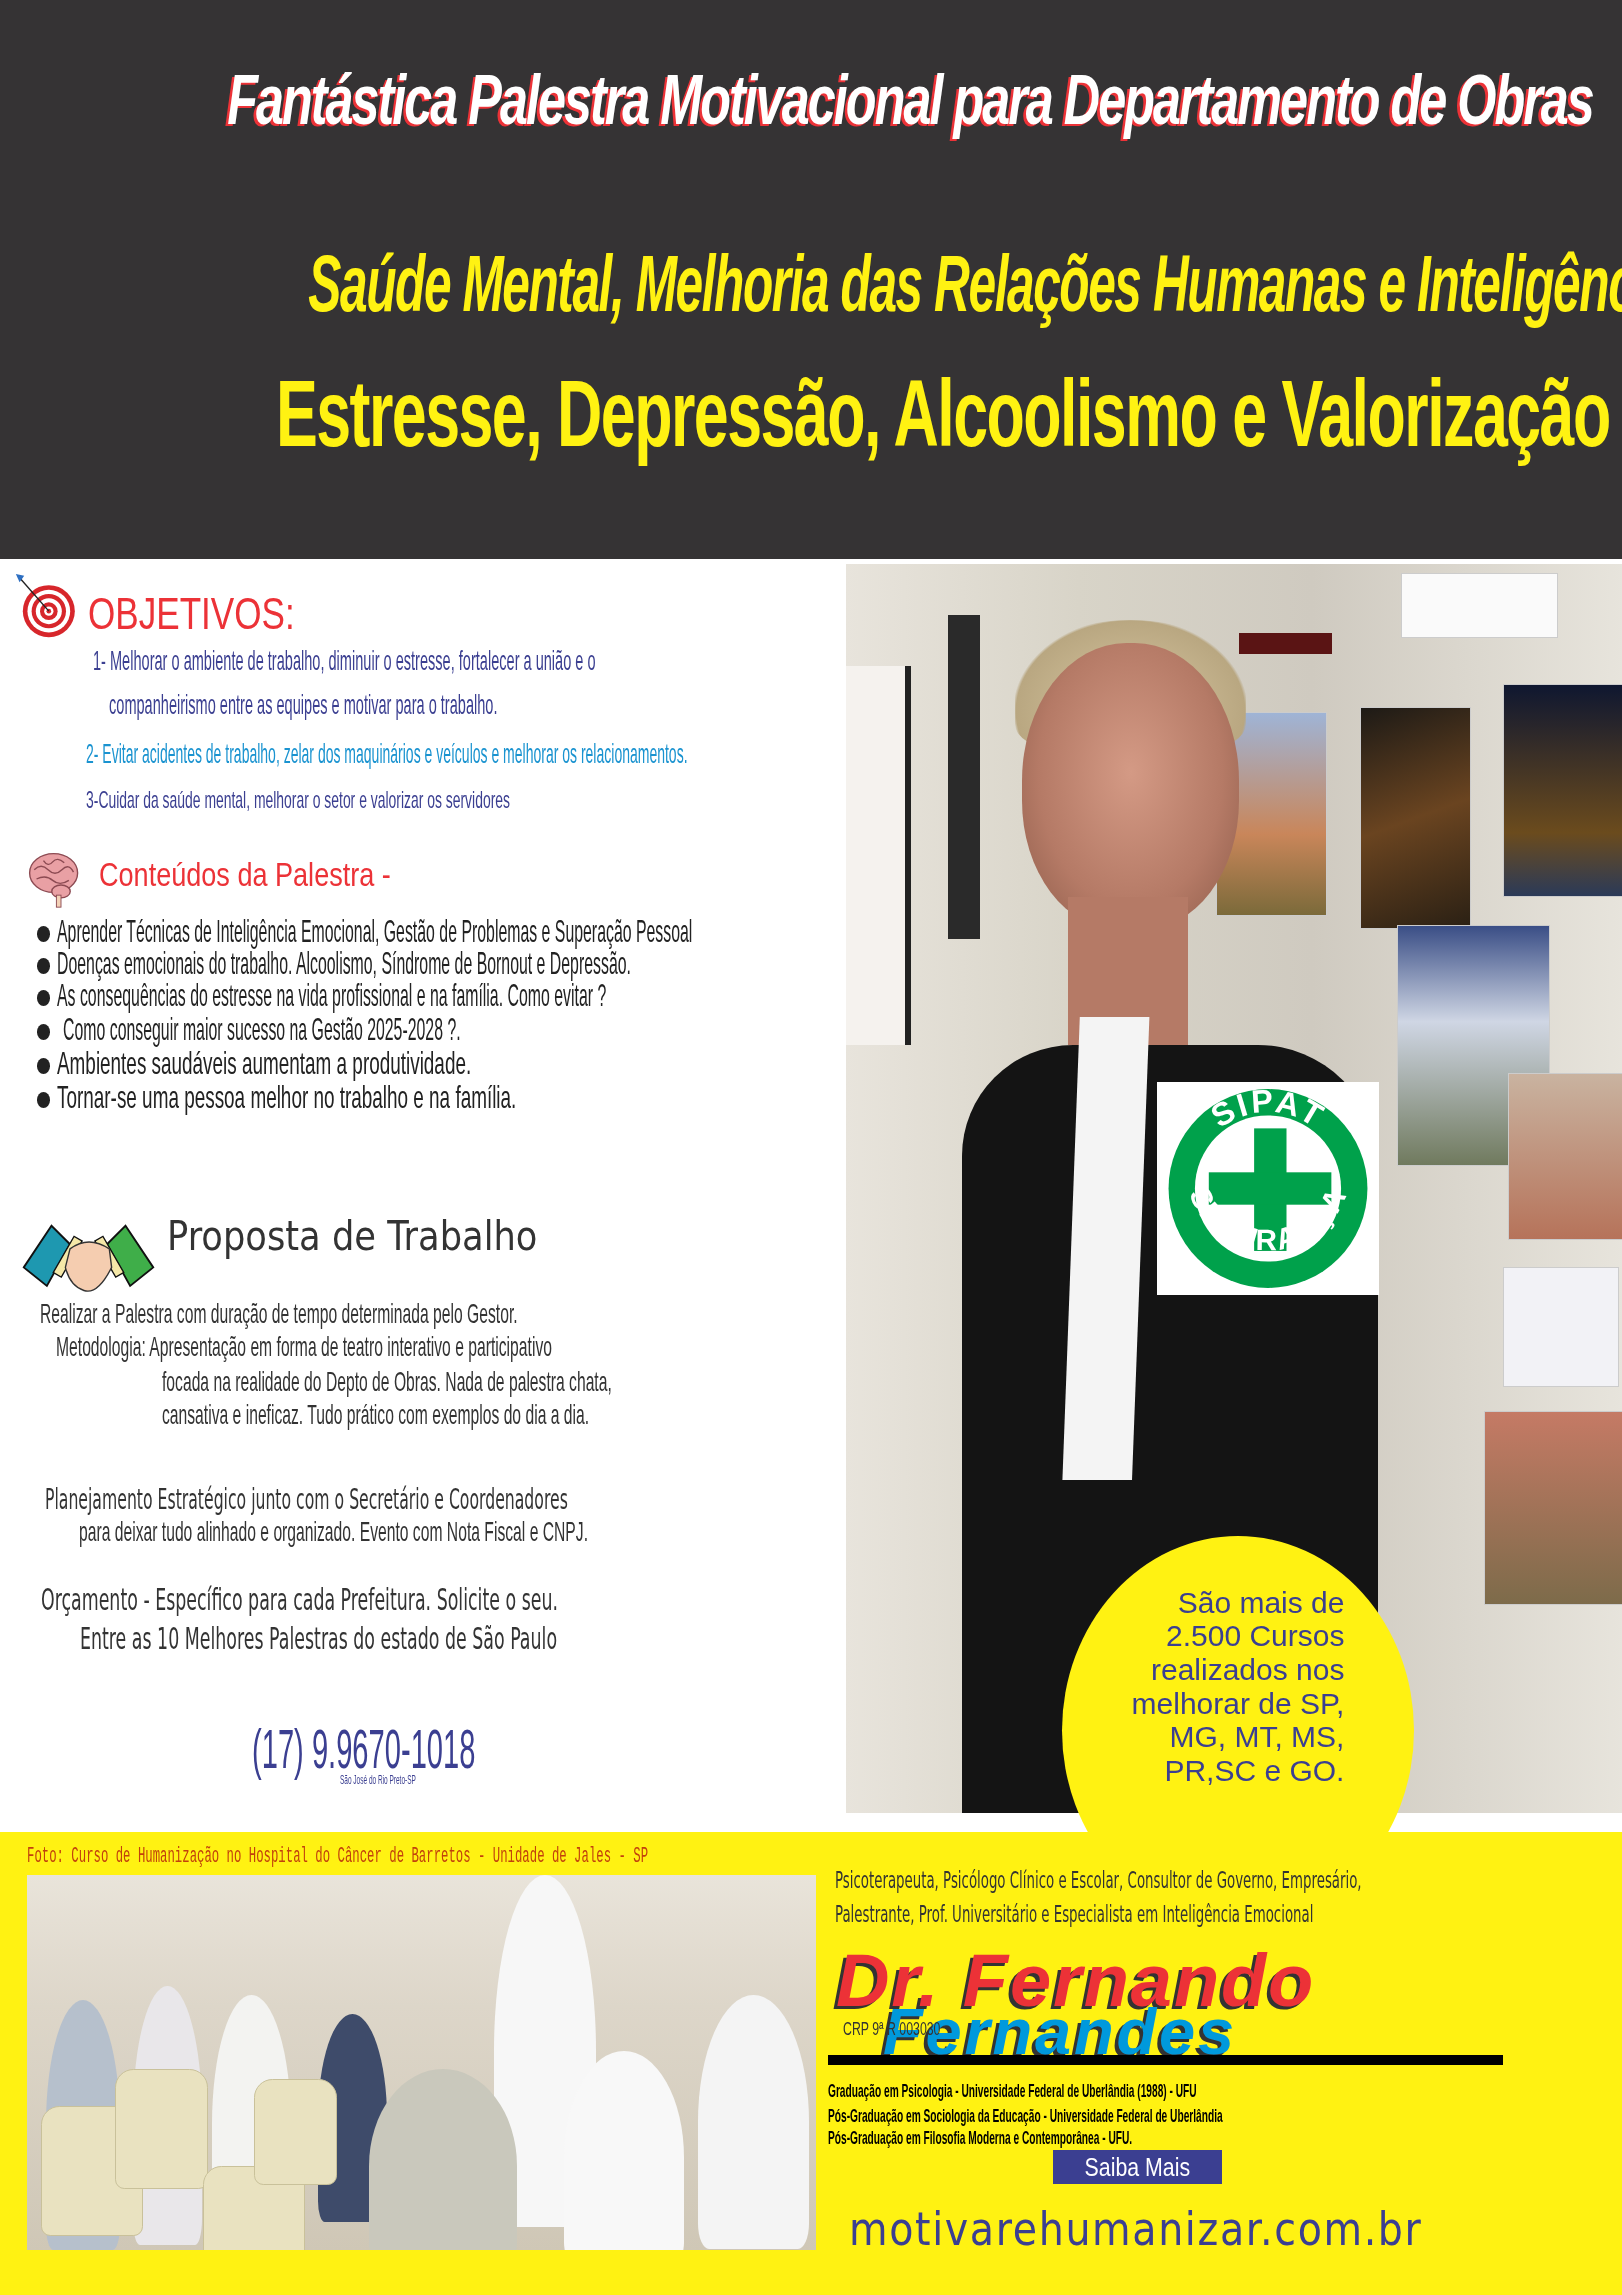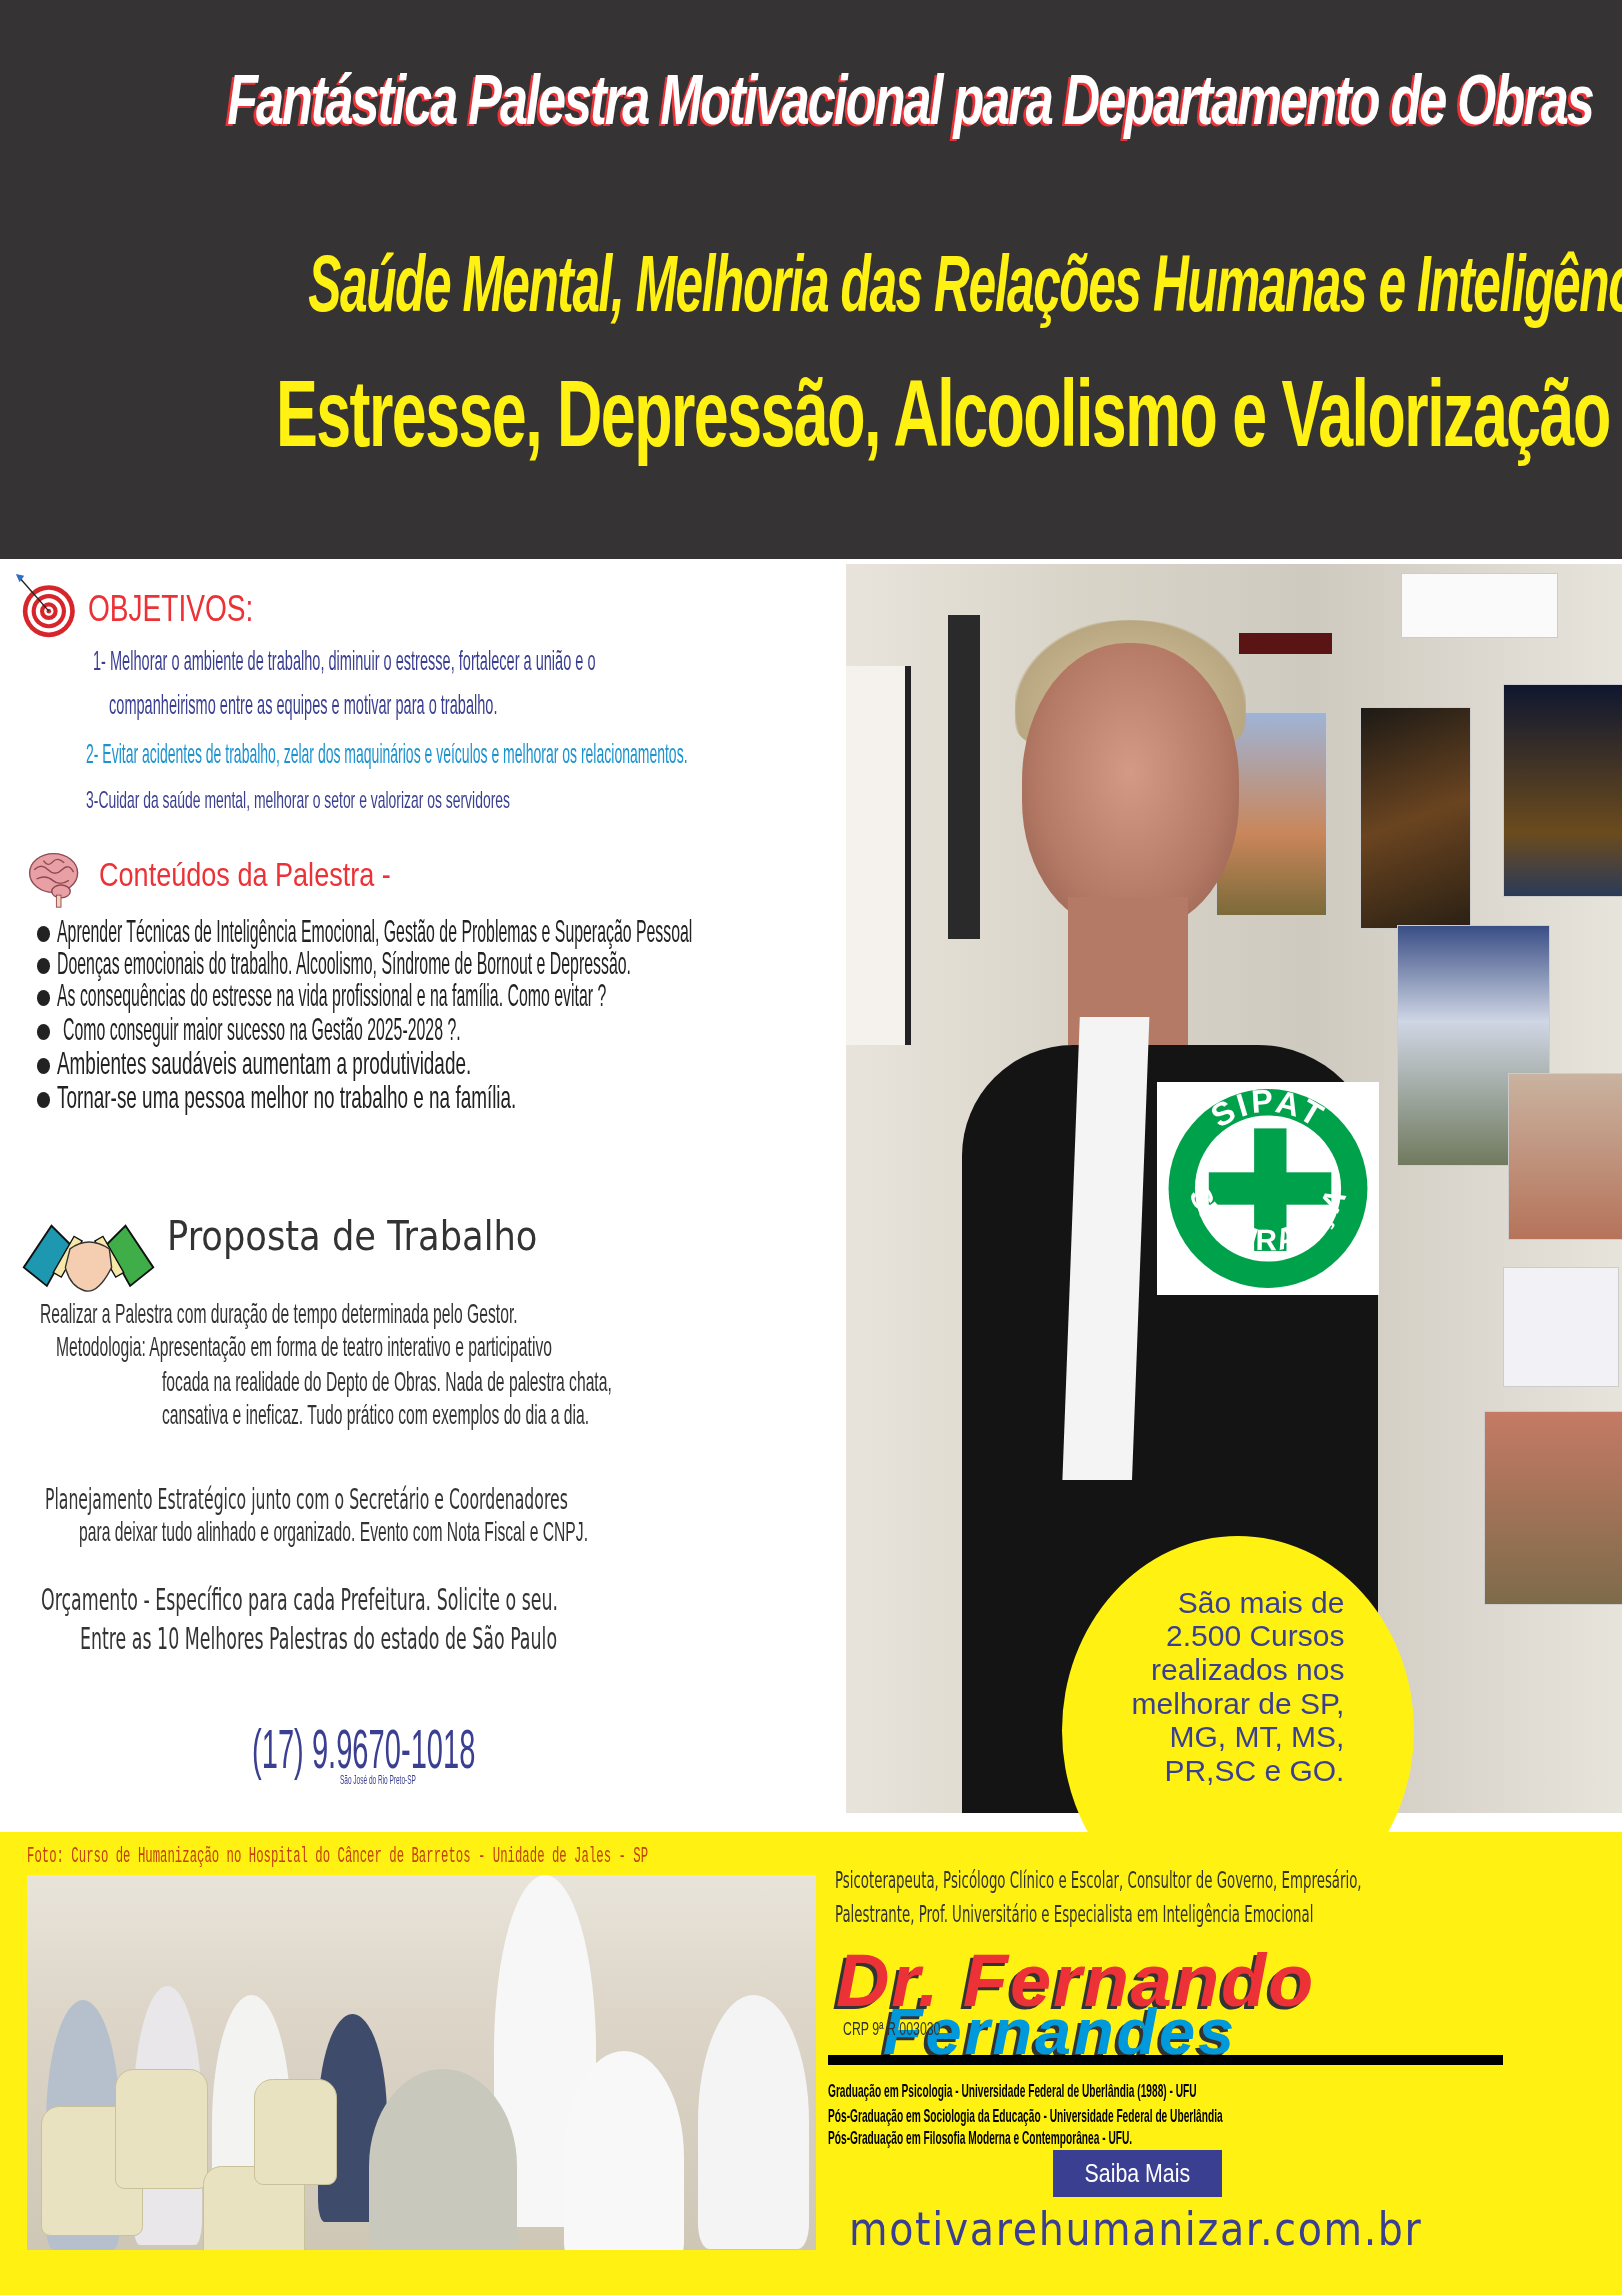--- a/index.html
+++ b/index.html
@@ -21,21 +21,21 @@
     left:0; width:1623px; text-align:center; color:var(--yellow);
     font-family:"Liberation Sans", sans-serif; font-weight:bold; white-space:nowrap;
     transform-origin:center;
   }
   #subtitle-1 { top:238px; font-size:80px; letter-spacing:-2.3px; transform:scaleX(0.62); font-style:italic; }
   #subtitle-2 { top:359px; font-size:95px; letter-spacing:-2.3px; transform:scaleX(0.66); }
 
   
   .narrow { display:inline-block; transform-origin:left center; white-space:nowrap; }
   #target-icon { left:14px; top:574px; width:65px; height:65px; }
-  #objectives-title { left:88px; top:588px; color:var(--red); font-size:36px; }
+  #objectives-title { left:88px; top:588px; color:var(--red); font-size:45px; }
   .obj { color:var(--navy); font-size:28px; }
   #obj1a { left:93px; top:645px; }
   #obj1b { left:109px; top:689px; }
   #obj2 { left:86px; top:738px; color:var(--cyan);text-align:center; }
   #obj3 { left:86px; top:786px; font-size:24px; }
 
   #brain-icon { left:25.4px; top:849px; width:60px; height:60px; }
   #contents-title { left:99px; top:856px; color:var(--red); font-size:33px; }
   .bullet { left:37px; color:#222222; font-size:30.5px; }
   .bullet .dot { display:inline-block; width:13px; height:15.7px; border-radius:50%; background:#222; margin-right:6.5px; vertical-align:middle; }
@@ -82,21 +82,21 @@
   #bio-1, #bio-2 { left:835px; color:#333333; font-size:23px; font-family:"DejaVu Sans", sans-serif; }
   #bio-1 { top:1867px; }
   #bio-2 { top:1901px; }
   #name-first { left:836px; top:1938px; color:var(--red); font-size:74px; font-weight:bold; font-style:italic;
     text-shadow:-3.7px 2.8px 0 #333333; letter-spacing:1.9px; white-space:nowrap; }
   #name-last { left:883px; top:1994px; color:var(--blue); font-size:65px; font-weight:bold; font-style:italic;
     text-shadow:-3.7px 2.8px 0 #333333; letter-spacing:2.8px; white-space:nowrap; }
   #crp { left:843px; top:2019px; color:#333333; font-size:17.6px; }
   #black-bar { left:828px; top:2055px; width:675px; height:10.2px; background:#000000; }
   .edu { left:828px; color:#000000; font-size:18.5px; font-weight:bold; }
-  #saiba-mais { left:1053px; top:2150px; width:169px; height:47px; background:var(--navy); color:#ffffff;
+  #saiba-mais { left:1053px; top:2150px; width:169px; height:34px; background:var(--navy); color:#ffffff;
     font-size:26px; display:flex; align-items:center; justify-content:center; }
   #site-url { left:849px; top:2202px; color:var(--navy); font-size:46px; font-family:"DejaVu Sans", sans-serif; letter-spacing:1.9px; }
 </style>
 </head>
 <body>
 
 <style id="vars">:root{--dark:#353334;--yellow:#fff212;--red:#ec3237;--navy:#3b3f91;--cyan:#1a93d0;--blue:#0099dc;--green:#00a14b;}</style>
 
 <div id="header" class="abs"></div>
 <div id="title-main" class="abs">Fantástica Palestra Motivacional para Departamento de Obras</div>

